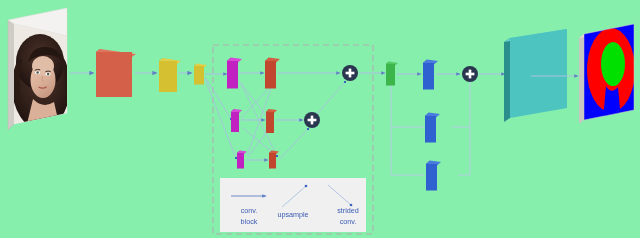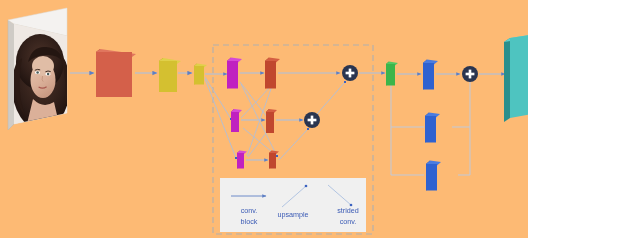--- a/index.html
+++ b/index.html
@@ -5,23 +5,23 @@
   html, body {
     margin: 0;
     padding: 0;
     background: #ffffff;
   }
   body {
     font-family: "Liberation Sans", sans-serif;
   }
   #canvas {
     position: relative;
-    width: 528px;
+    width: 640px;
     height: 238px;
-    background: #fdba74;
+    background: #86efac;
     overflow: hidden;
   }
   #svg-root {
     position: absolute;
     left: 0;
     top: 0;
     width: 640px;
     height: 238px;
   }
   .legend-text {

